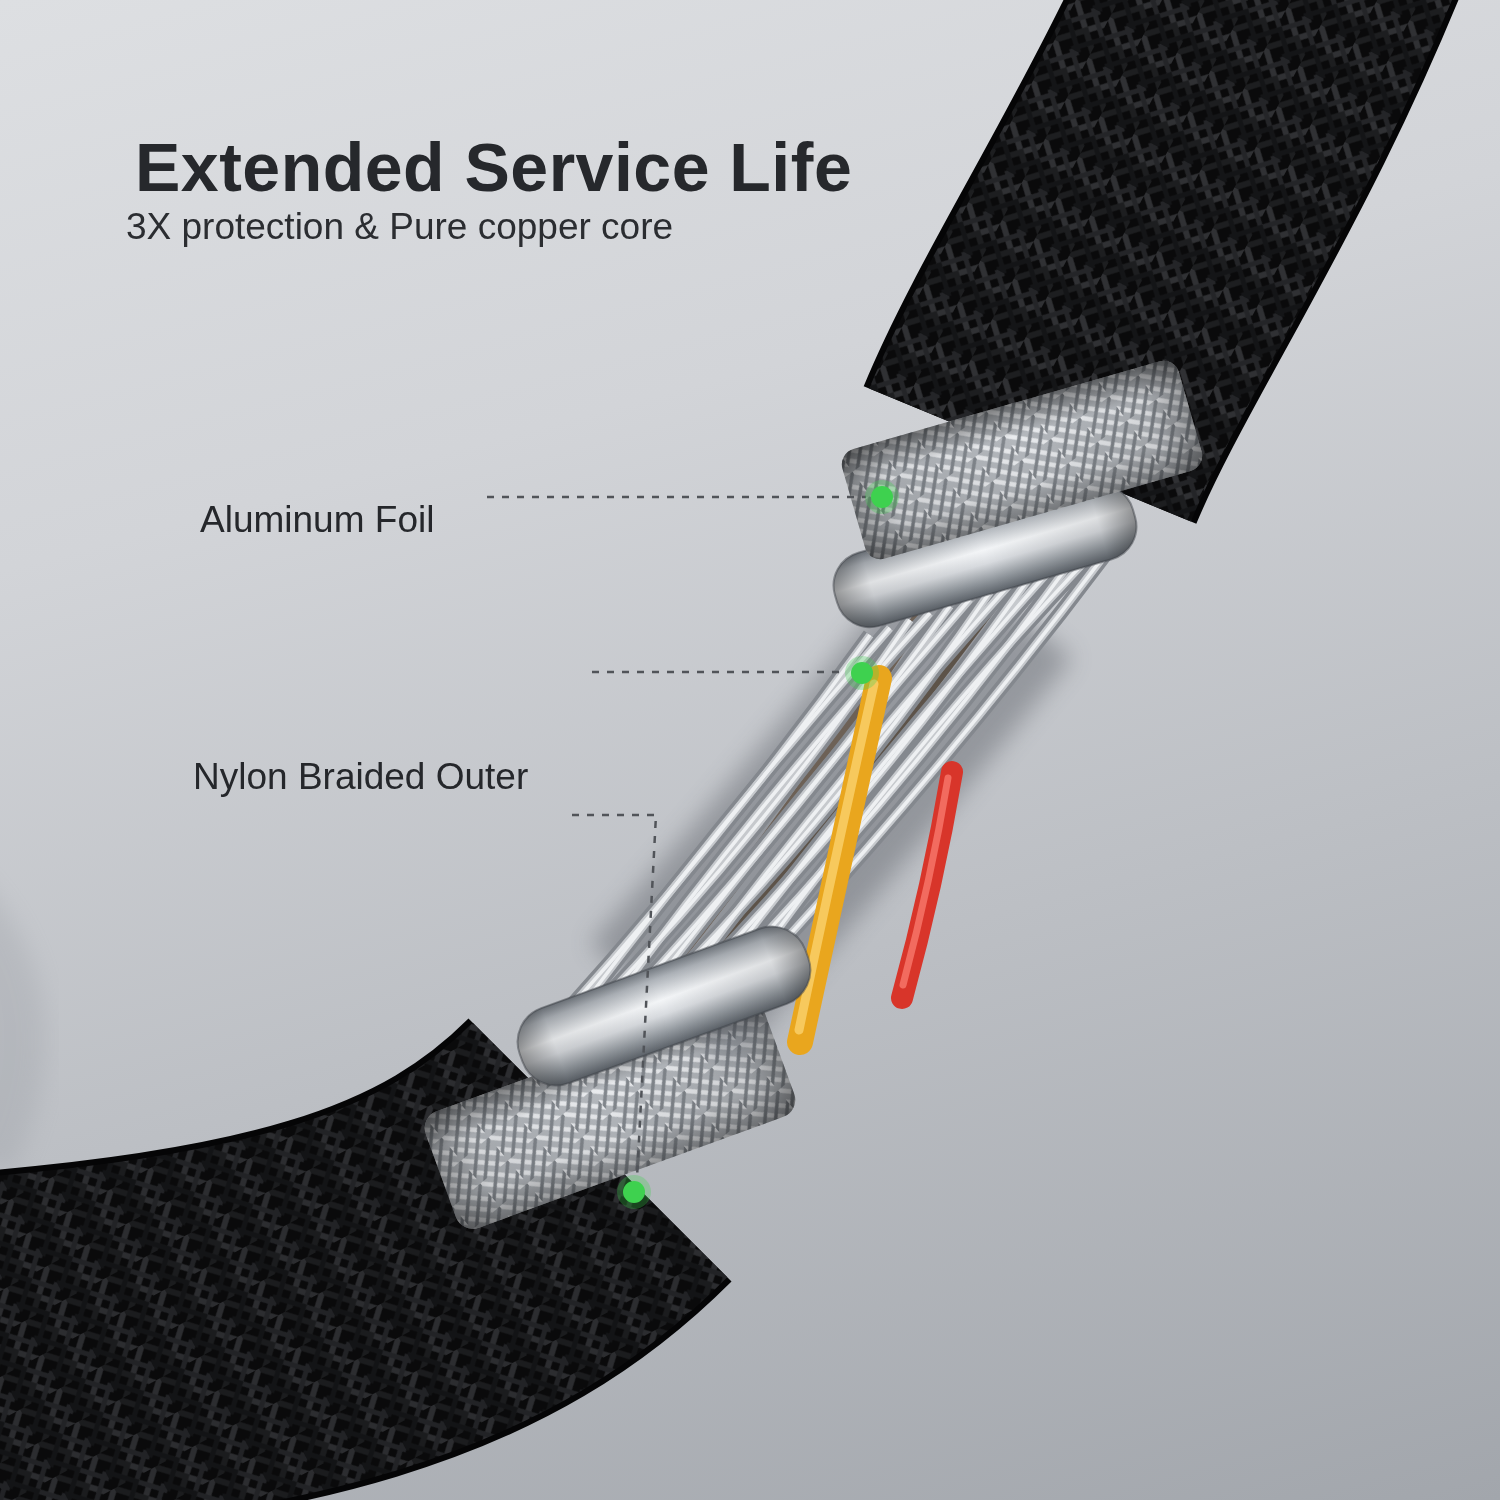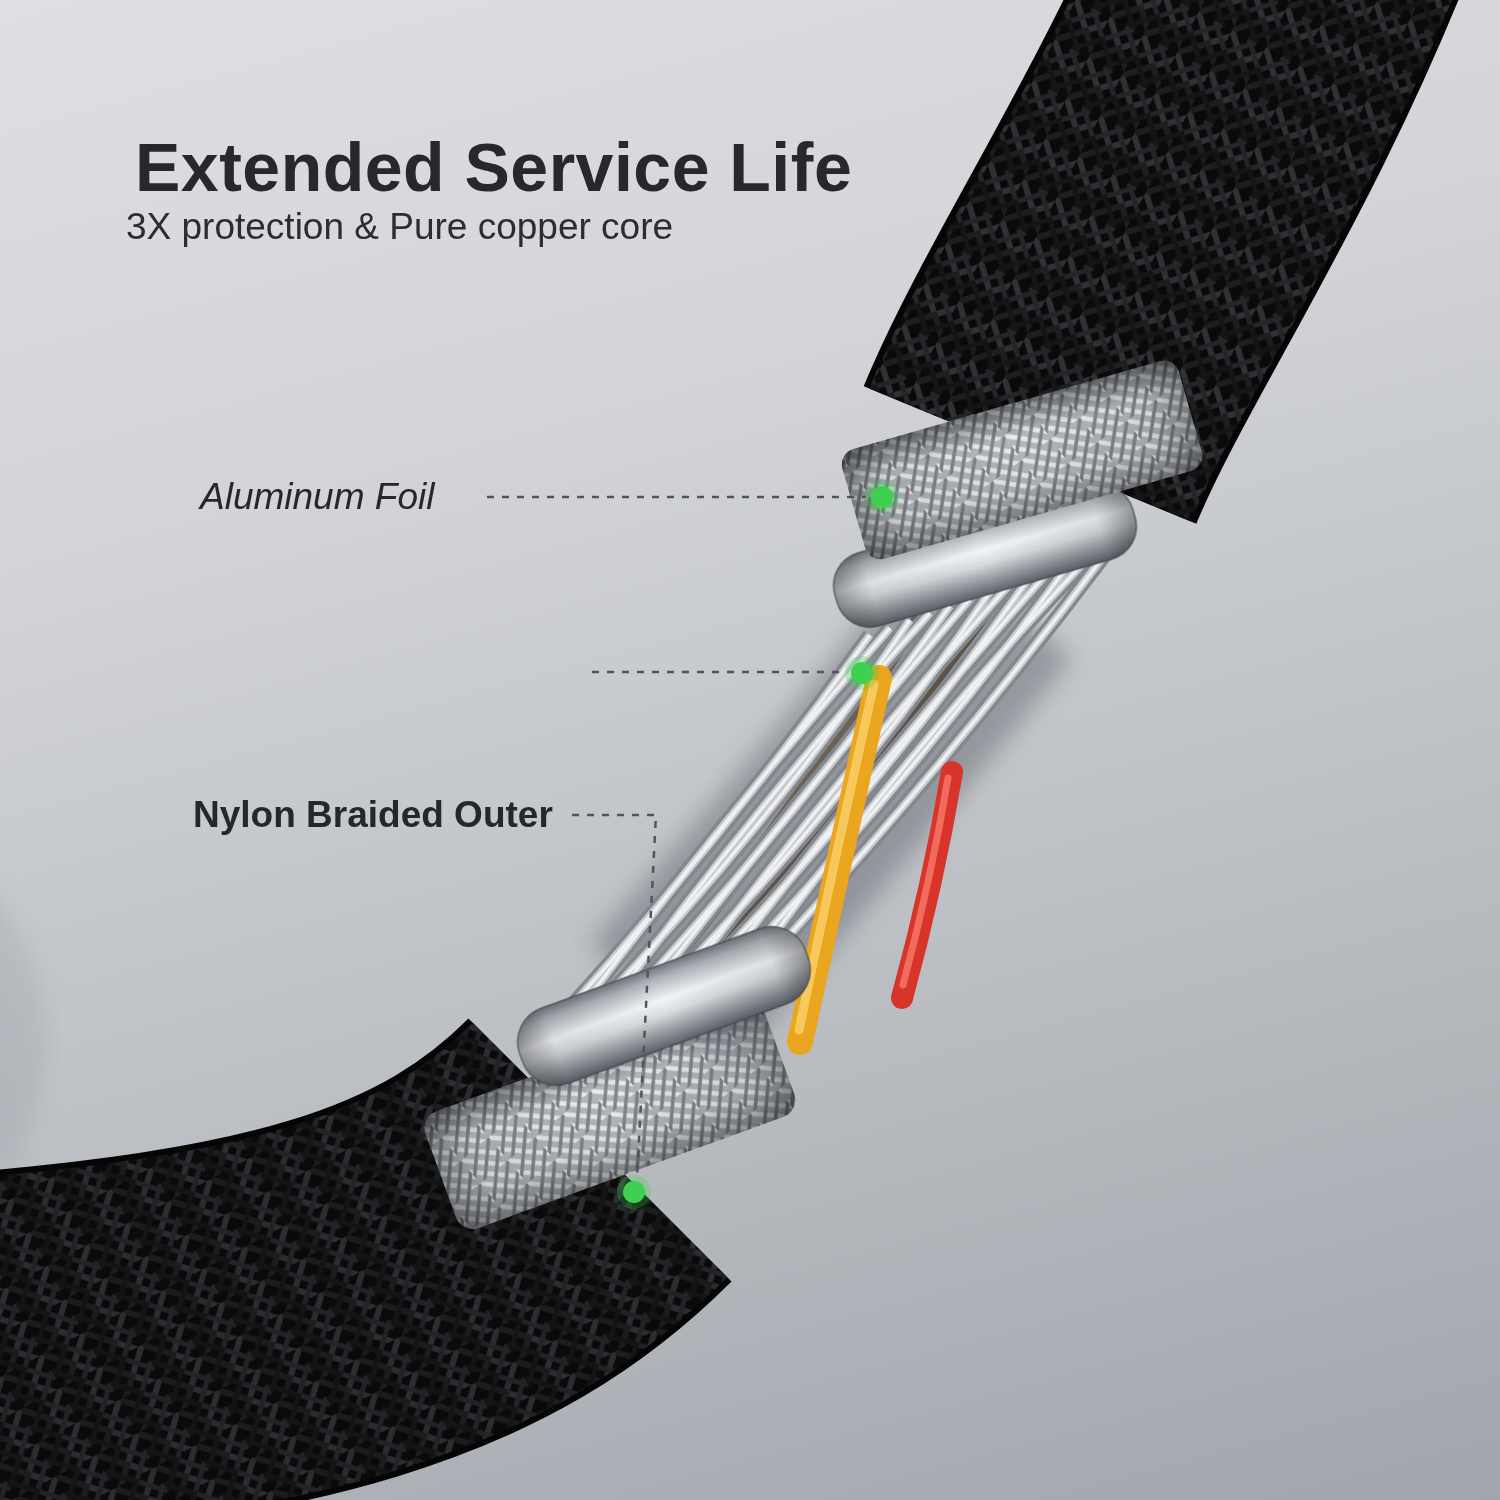--- a/index.html
+++ b/index.html
@@ -8,23 +8,23 @@
     width:1500px;height:1500px;
     overflow:hidden;
     background:linear-gradient(165deg,#dddfe2 0%,#d2d4d8 30%,#bcbfc4 62%,#a2a6ac 100%);
     font-family:"Liberation Sans", sans-serif;
   }
   .stage svg{position:absolute;inset:0;display:block;}
   .txt{position:absolute;color:#26282c;}
   .title{left:135px;top:92px;font-size:68px;font-weight:700;letter-spacing:0.5px;margin-top:36px;}
   .subtitle{left:126px;top:206px;font-size:37px;font-weight:400;color:#2b2d31;}
   .callout{font-size:37px;font-weight:400;color:#25272b;line-height:48px;}
-  .co-aluminum{left:200px;top:473px;font-style:italic;}
+  .co-aluminum{left:200px;top:496px;}
   .co-tinned{left:193px;top:648px;}
-  .co-nylon{left:193px;top:791px;font-weight:bold;}
+  .co-nylon{left:193px;top:753px;}
 </style>
 </head>
 <body>
 
 <div class="stage">
 
   <svg viewBox="0 0 1500 1500" width="1500" height="1500" xmlns="http://www.w3.org/2000/svg">
     <defs>
       <pattern id="braidDark" width="46" height="38" patternUnits="userSpaceOnUse" patternTransform="rotate(118)">
         <rect width="46" height="38" fill="#0a0a0b"></rect>

